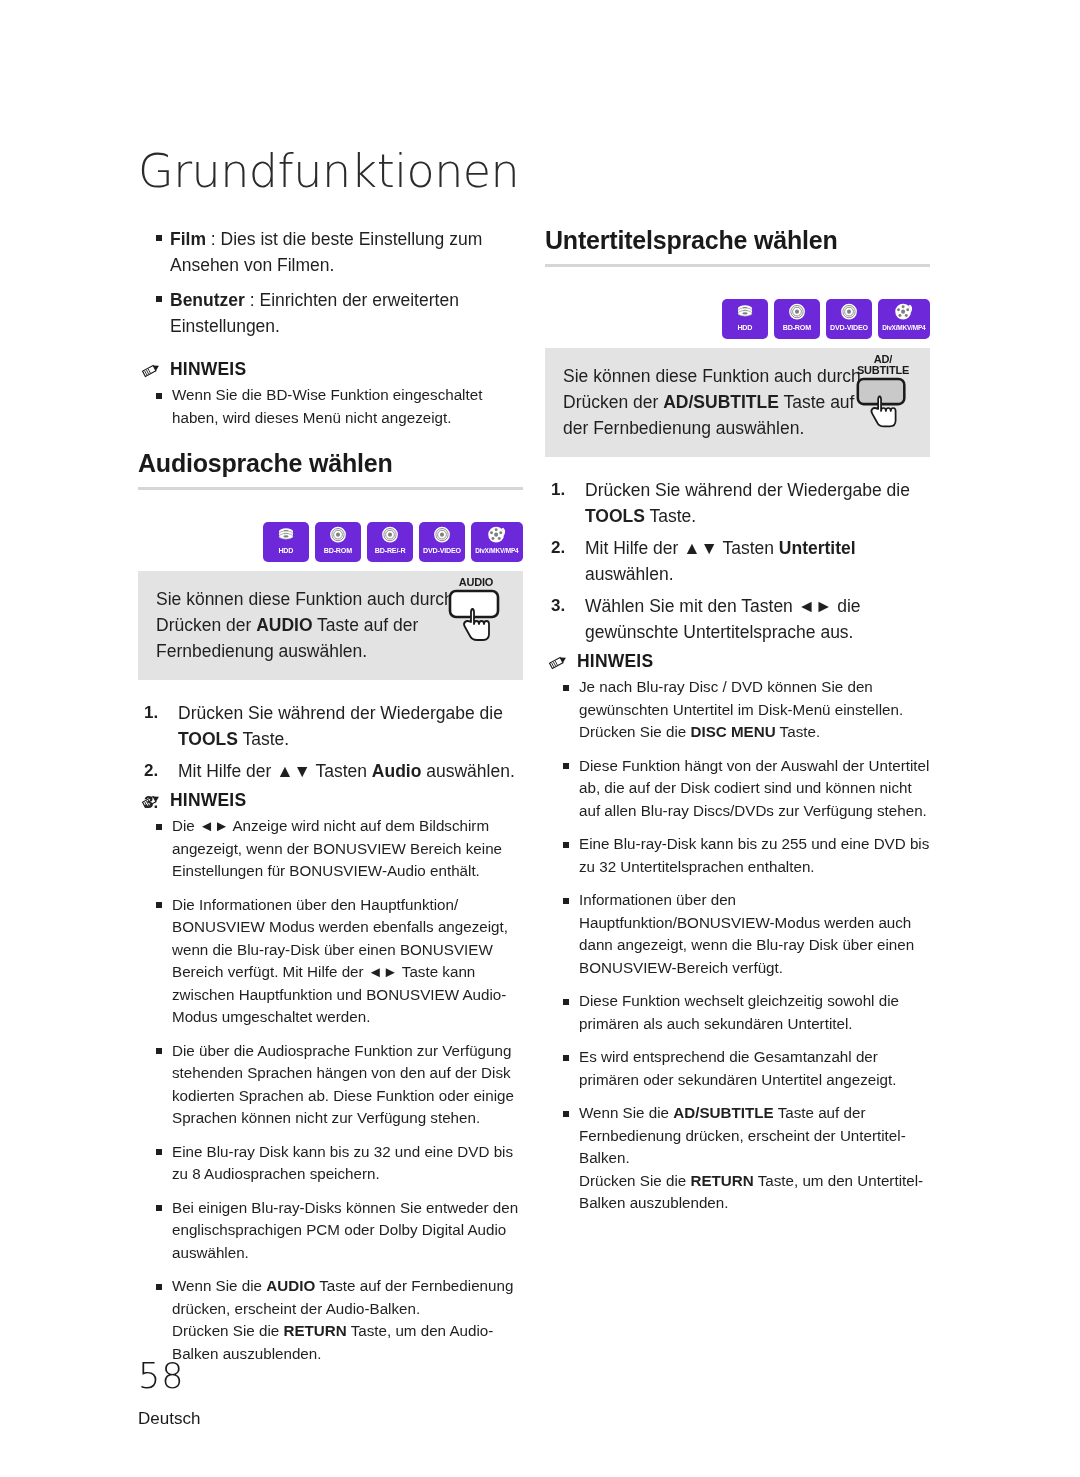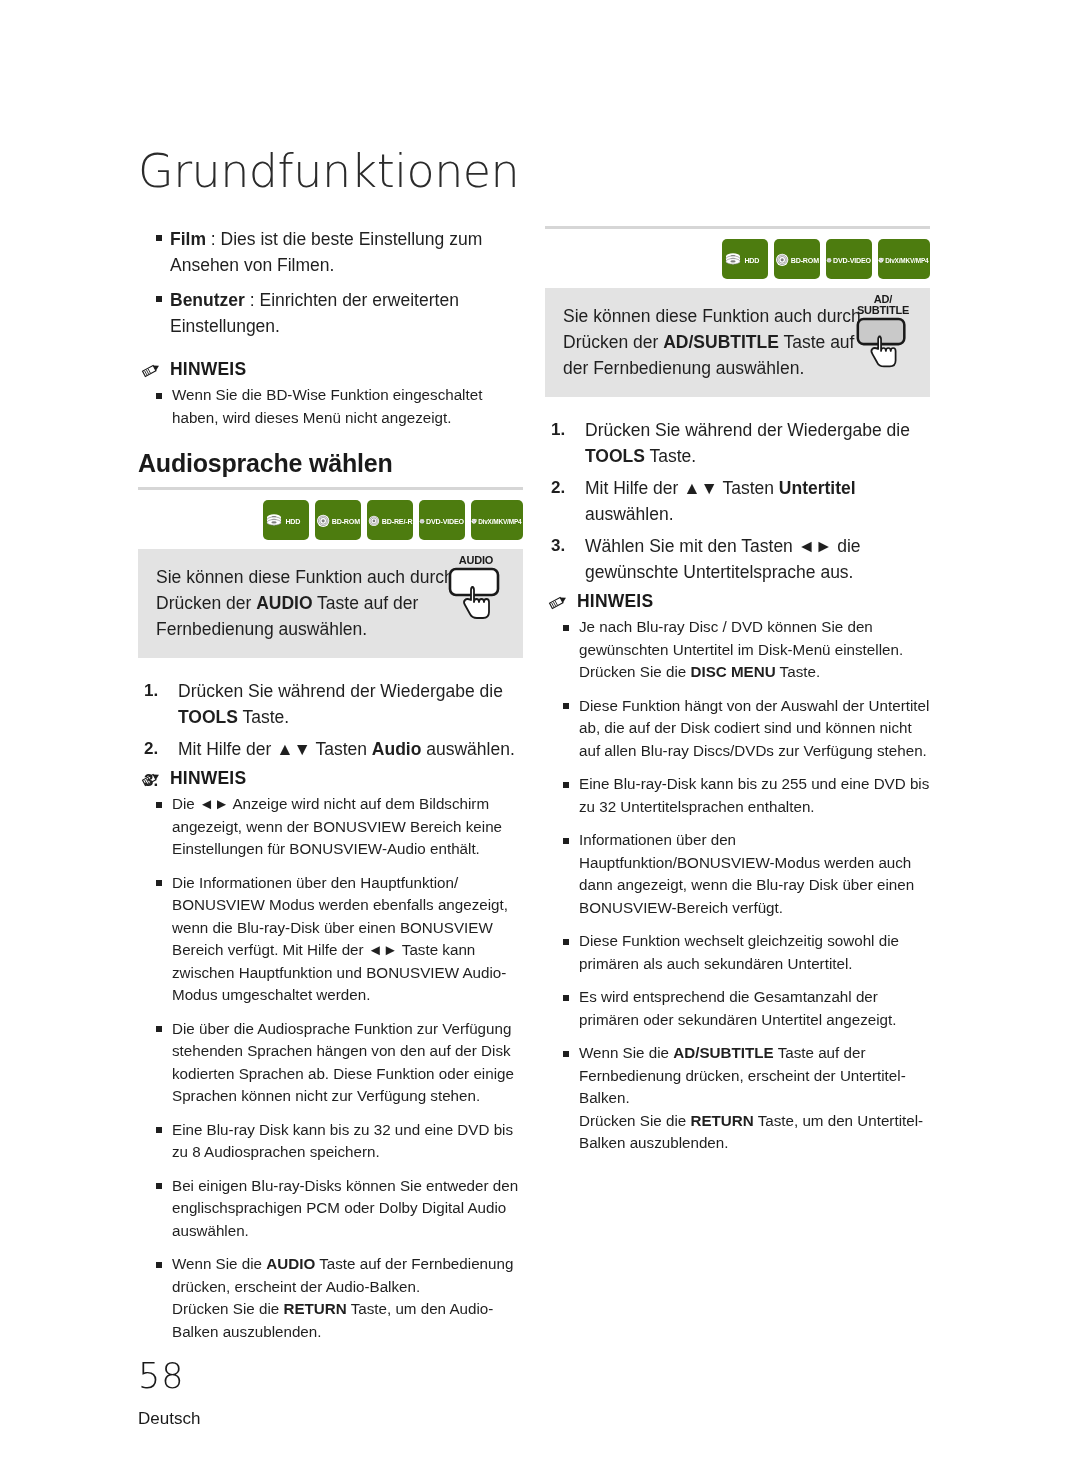--- a/index.html
+++ b/index.html
@@ -59,30 +59,31 @@
   }
 
   
   .badges {
     display: flex;
     justify-content: flex-end;
     gap: 6px;
     margin-bottom: 9px;
   }
   .badge {
-    background: #4d7c0f;
+    background: #6d28d9;
     border-radius: 5px;
     width: 46px;
     height: 40px;
     display: flex;
-    flex-direction: row;
+    flex-direction: column;
     align-items: center;
     justify-content: flex-start;
     padding-top: 3px;
     box-sizing: border-box;
+    margin-top: 22px;
   }
   .badge .glyph {
     width: 22px;
     height: 21px;
     display: block;
   }
   .badge .blabel {
     color: #ffffff;
     font-size: 7.5px;
     font-weight: bold;
@@ -352,20 +353,21 @@
         <li>
           <span>Wenn Sie die </span><b>AUDIO</b><span> Taste auf der Fernbedienung drücken, erscheint der Audio-Balken.</span><br>
           <span>Drücken Sie die </span><b>RETURN</b><span> Taste, um den Audio-Balken auszublenden.</span>
         </li>
       </ul>
     </div>
   </div>
 
   <div class="col col-right">
     <div>
+      <div class="section-heading">Untertitelsprache wählen</div>
       <div class="heading-rule"></div>
 
       <div class="badges">
         <div class="badge">
           <svg class="glyph" viewBox="0 0 24 24">
             <ellipse cx="12" cy="7" rx="8" ry="3.2" fill="#ffffff"></ellipse>
             <ellipse cx="12" cy="7" rx="3" ry="1.2" fill="#7f7f7f"></ellipse>
             <path d="M4 7 v3 a8 3.2 0 0 0 16 0 v-3" fill="#ffffff"></path>
             <ellipse cx="12" cy="10" rx="8" ry="3.2" fill="#ffffff" stroke="#7f7f7f" stroke-width="0.7"></ellipse>
             <ellipse cx="12" cy="10" rx="3" ry="1.2" fill="#7f7f7f"></ellipse>

